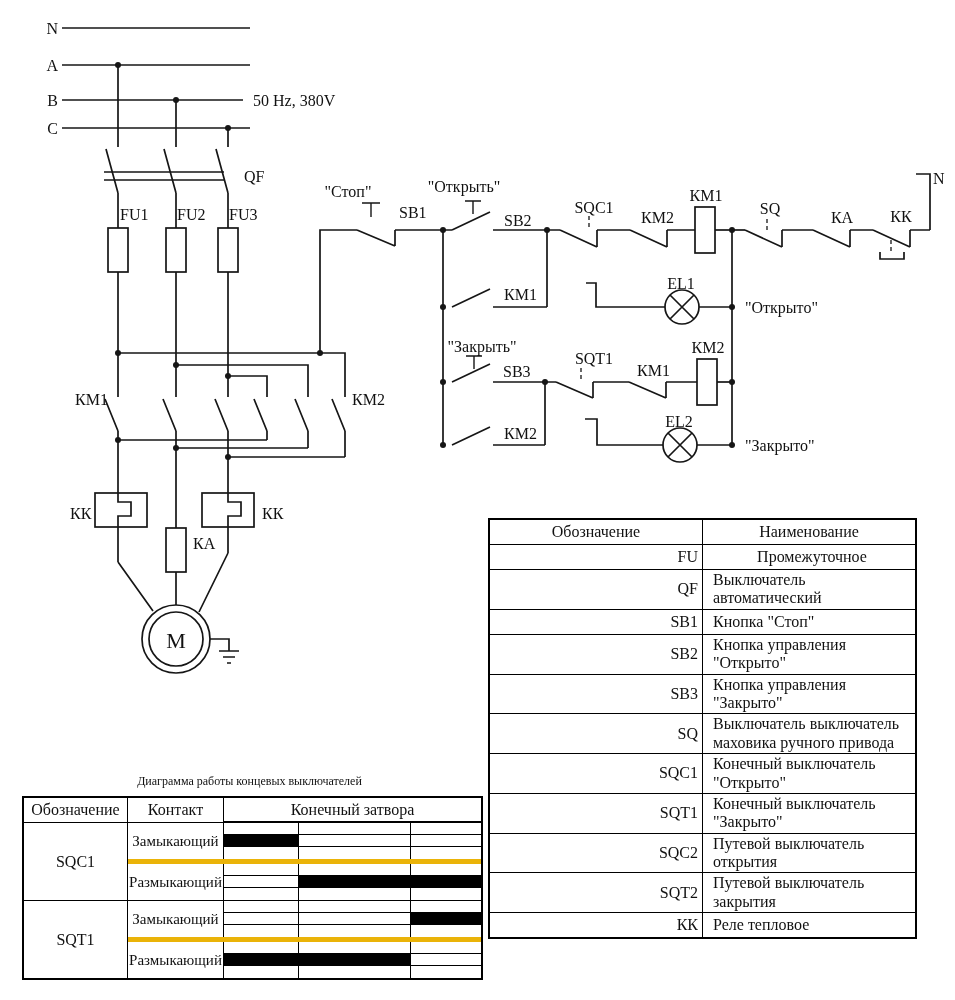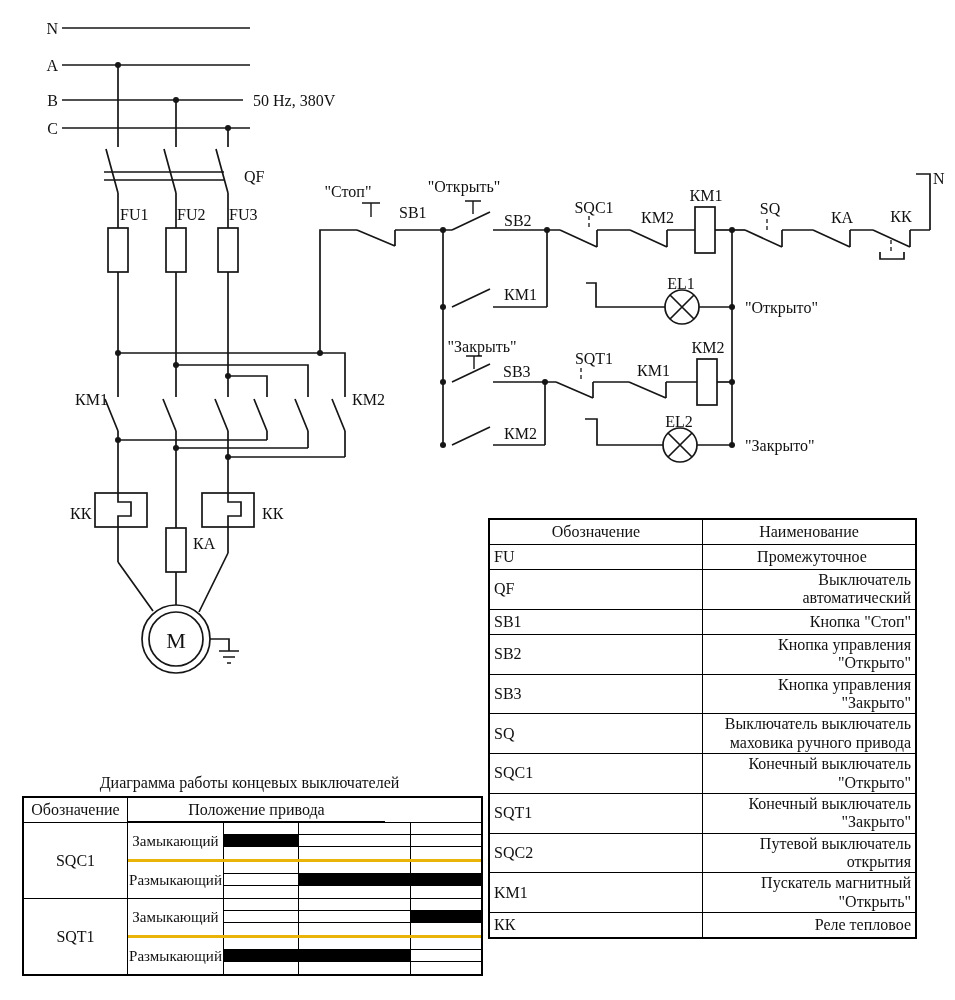--- a/index.html
+++ b/index.html
@@ -13,43 +13,43 @@
   svg text{fill:#111;font-family:"Liberation Serif","DejaVu Serif",serif;font-size:16px;}
   svg text.mid{text-anchor:middle;}
   svg text.big{font-size:22px;}
 
   
   #legend-table{position:absolute;left:488px;top:518px;width:429px;border-collapse:collapse;
                 border:2px solid #000;table-layout:fixed;}
   #legend-table th,#legend-table td{border:1px solid #000;font-size:16px;font-weight:normal;
                 padding:1px 4px;line-height:1.15;height:22px;}
   #legend-table th{text-align:center;}
-  #legend-table td:first-child{width:112px;text-align:left;margin-left:24px;}
-  #legend-table td:last-child{text-align:right;padding-left:10px;}
+  #legend-table td:first-child{width:112px;text-align:right;margin-left:24px;}
+  #legend-table td:last-child{text-align:left;padding-left:10px;}
   #legend-table tbody tr:first-child td:last-child{text-align:center;}
 
   
-  #dt-title{position:absolute;left:22px;top:774px;width:455px;text-align:center;font-size:16px;}
+  #dt-title{position:absolute;left:22px;top:774px;width:455px;text-align:center;font-size:12px;}
   #diagram-table{position:absolute;left:22px;top:796px;border:2px solid #000;background:#fff;}
   #diagram-table .dt-header{display:flex;border-bottom:1px solid #000;}
   .dt-hdes,.dt-hcon{display:flex;align-items:center;justify-content:center;font-size:16px;}
   .dt-hdes{width:103px;border-right:1px solid #000;}
   .dt-hcon{width:95px;border-right:1px solid #000;}
   .dt-hpos-wrap{width:257px;}
   .dt-hpos{height:23px;border-bottom:1px solid #000;text-align:center;font-size:16px;line-height:23px;}
   .dt-hrow2{display:flex;height:19px;}
   .dt-hrow2 div{font-size:15px;text-align:center;line-height:19px;overflow:hidden;}
   .dt-hrow2 .p0{width:75px;border-right:1px solid #000;}
   .dt-hrow2 .p1{width:112px;border-right:1px solid #000;}
   .dt-hrow2 .p2{width:70px;}
   .dt-block{display:flex;}
   .dt-block:not(:last-child){border-bottom:1px solid #000;}
   .dt-des{width:103px;border-right:1px solid #000;display:flex;align-items:center;justify-content:center;font-size:16px;}
   .dt-contact{display:flex;height:36px;}
-  .dt-contact.first{border-bottom:3px solid #eab308;text-align:center;}
+  .dt-contact.first{border-bottom:5px solid #eab308;text-align:center;}
   .dt-clabel{width:95px;border-right:1px solid #000;display:flex;align-items:center;justify-content:center;font-size:15px;}
   .dt-strips{width:257px;position:relative;}
   .dt-strips .h{position:absolute;left:0;right:0;height:1px;background:#000;}
   .dt-strips .v{position:absolute;top:0;bottom:0;width:1px;background:#000;}
   .dt-strips .bar{position:absolute;top:12px;height:12px;background:#000;}
 </style>
 </head>
 <body>
 
 <div id="stage">
@@ -260,36 +260,37 @@
         </tr>
         <tr>
           <td>SQT1</td>
           <td>Конечный  выключатель "Закрыто"</td>
         </tr>
         <tr>
           <td>SQC2</td>
           <td>Путевой  выключатель открытия</td>
         </tr>
         <tr>
-          <td>KM1</td>
-          <td>Пускатель магнитный "Открыть"</td>
+          <td>SQT2</td>
+          <td>Путевой  выключатель закрытия</td>
         </tr>
         <tr>
           <td>КК</td>
           <td>Реле тепловое</td>
         </tr>
       </tbody>
 </table>
 
 <div id="dt-title">Диаграмма работы концевых выключателей</div>
 <div id="diagram-table">
   <div class="dt-header">
     <div class="dt-hdes">Обозначение</div>
+    <div class="dt-hcon">Контакт</div>
     <div class="dt-hpos-wrap">
-      <div class="dt-hpos">Положение привода</div>
+      <div class="dt-hpos">Конечный затвора</div>
     </div>
   </div>
   <div id="dt-body">
         <div class="dt-block">
           <div class="dt-des">SQC1</div>
           <div>
             <div class="dt-contact first">
               <div class="dt-clabel">Замыкающий</div>
               <div class="dt-strips">
                 <i class="h" style="top:11px"></i>

